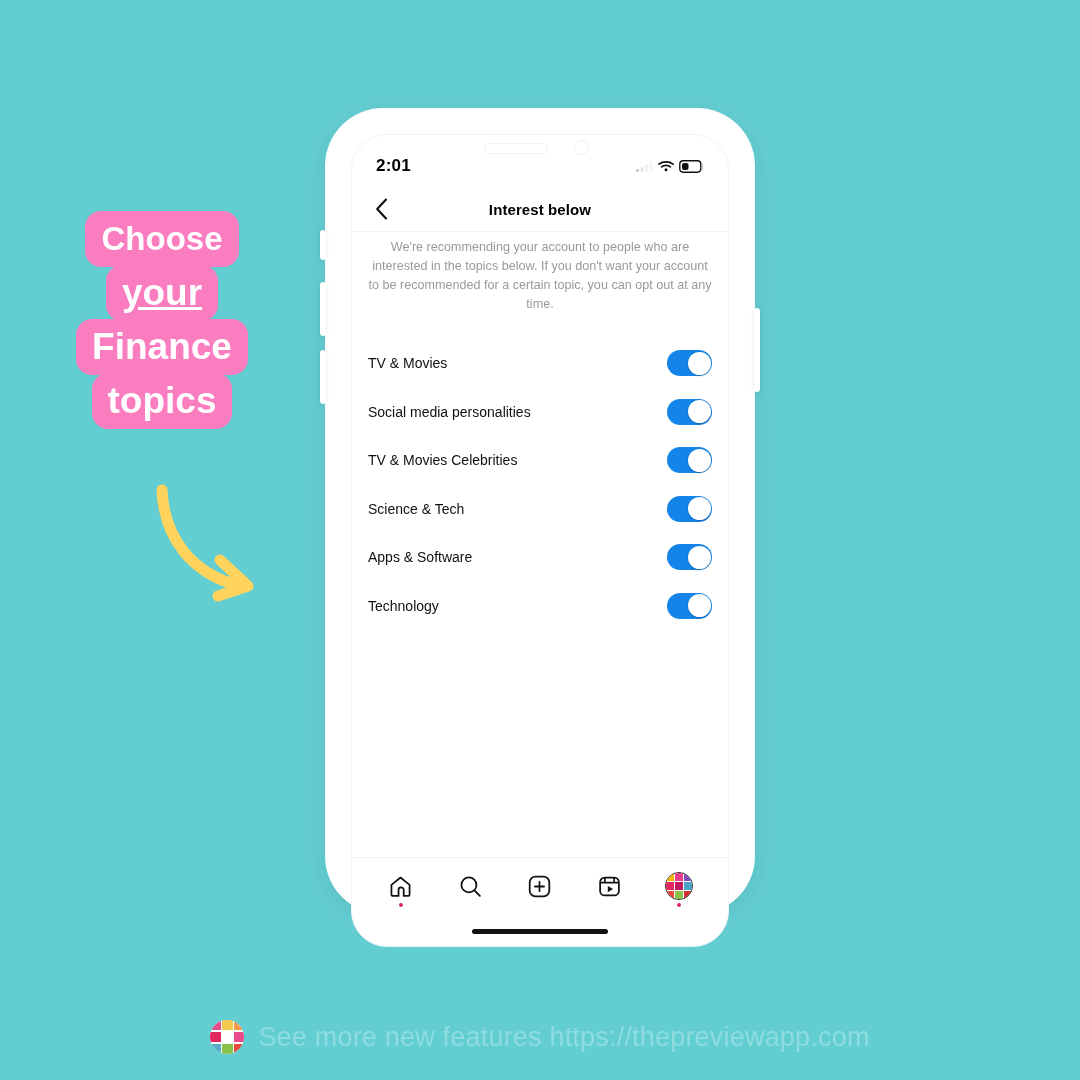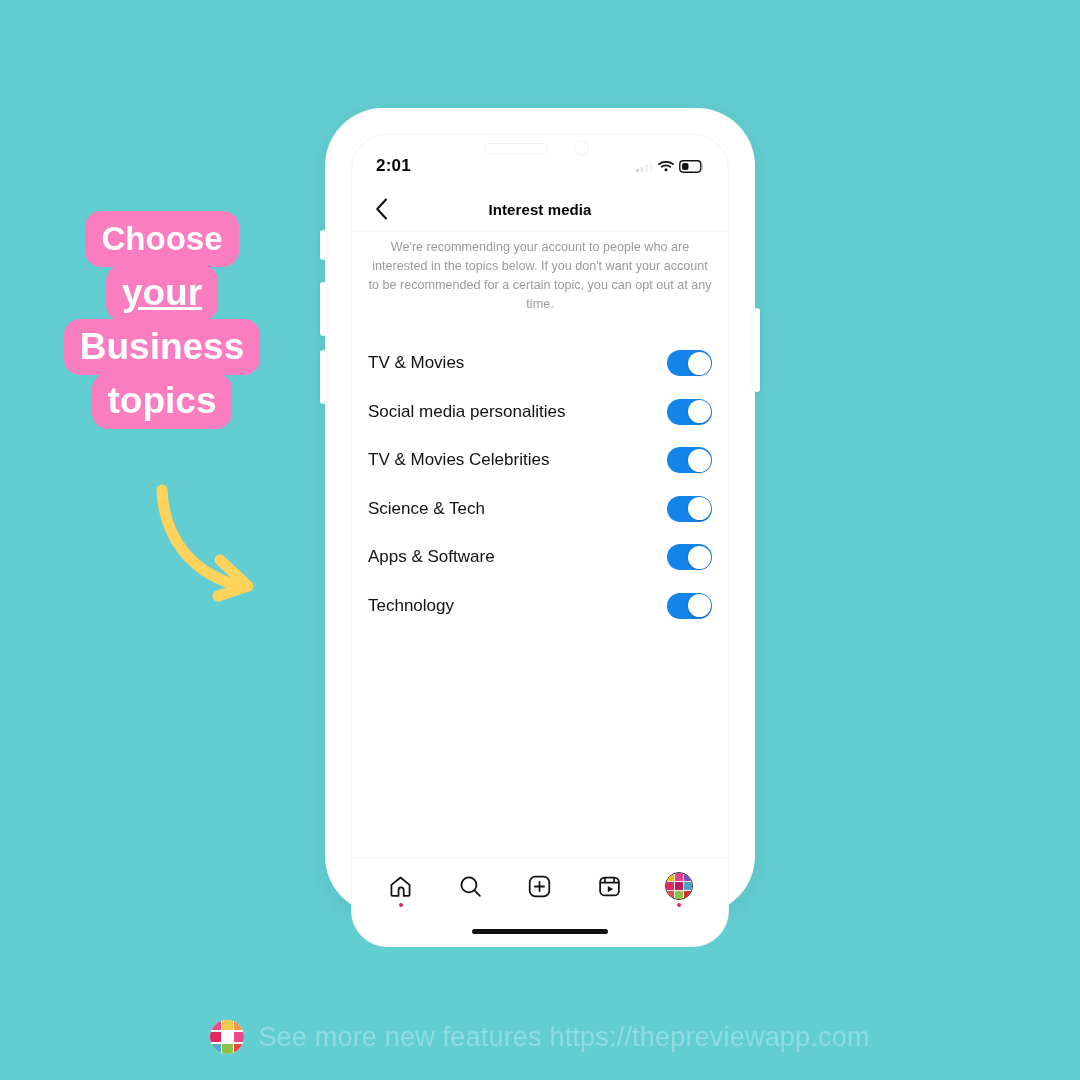--- a/index.html
+++ b/index.html
@@ -194,21 +194,21 @@
     padding: 0 16px;
     box-sizing: border-box;
   }
   .topic-row {
     height: 48.5px;
     display: flex;
     align-items: center;
     justify-content: space-between;
   }
   .topic-label {
-    font-size: 17px;
+    font-size: 14px;
     color: #111;
   }
   .toggle {
     width: 45px;
     height: 26px;
     border-radius: 13px;
     background: #1484e8;
     position: relative;
     flex: 0 0 auto;
     cursor: pointer;
@@ -311,21 +311,21 @@
     color: #8edcdf;
     letter-spacing: 0.2px;
   }
 </style>
 </head>
 <body>
 
 <div id="headline">
   <div class="hl-line l1">Choose</div>
   <div class="hl-line l2">your</div>
-  <div class="hl-line l3">Business</div>
+  <div class="hl-line l3">Finance</div>
   <div class="hl-line l4">topics</div>
 </div>
 
 <svg id="arrow" viewBox="0 0 140 135">
   <path d="M22,22 C24,70 52,106 100,118" stroke="#ffd35c" stroke-width="11" fill="none" stroke-linecap="round"></path>
   <path d="M80,92 L108,118 L78,128" stroke="#ffd35c" stroke-width="11" fill="none" stroke-linecap="round" stroke-linejoin="round"></path>
 </svg>
 
 <div id="phone">
   <div class="side-btn silent"></div>
@@ -361,21 +361,21 @@
         </svg>
       </div>
     </div>
 
     <div id="navbar">
       <div id="back-btn">
         <svg width="13" height="22" viewBox="0 0 13 22">
           <path d="M11 1.5 L2.2 11 L11 20.5" stroke="#111" stroke-width="2.1" fill="none" stroke-linecap="round" stroke-linejoin="round"></path>
         </svg>
       </div>
-      <div id="nav-title">Interest media</div>
+      <div id="nav-title">Interest below</div>
     </div>
 
     <div id="description">We're recommending your account to people who are interested in the topics below. If you don't want your account to be recommended for a certain topic, you can opt out at any time.</div>
 
     <div id="topics">
         <div class="topic-row">
           <div class="topic-label">TV &amp; Movies</div>
           <div class="toggle" style="background: rgb(20, 132, 232);">
             <div class="knob"></div>
           </div>

